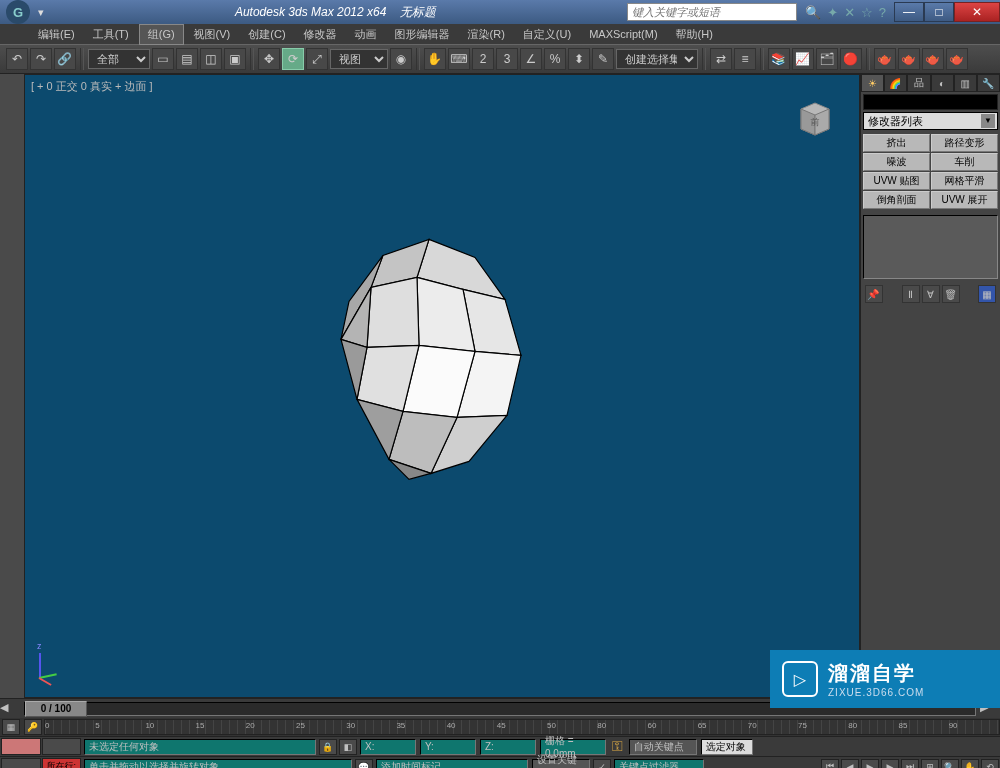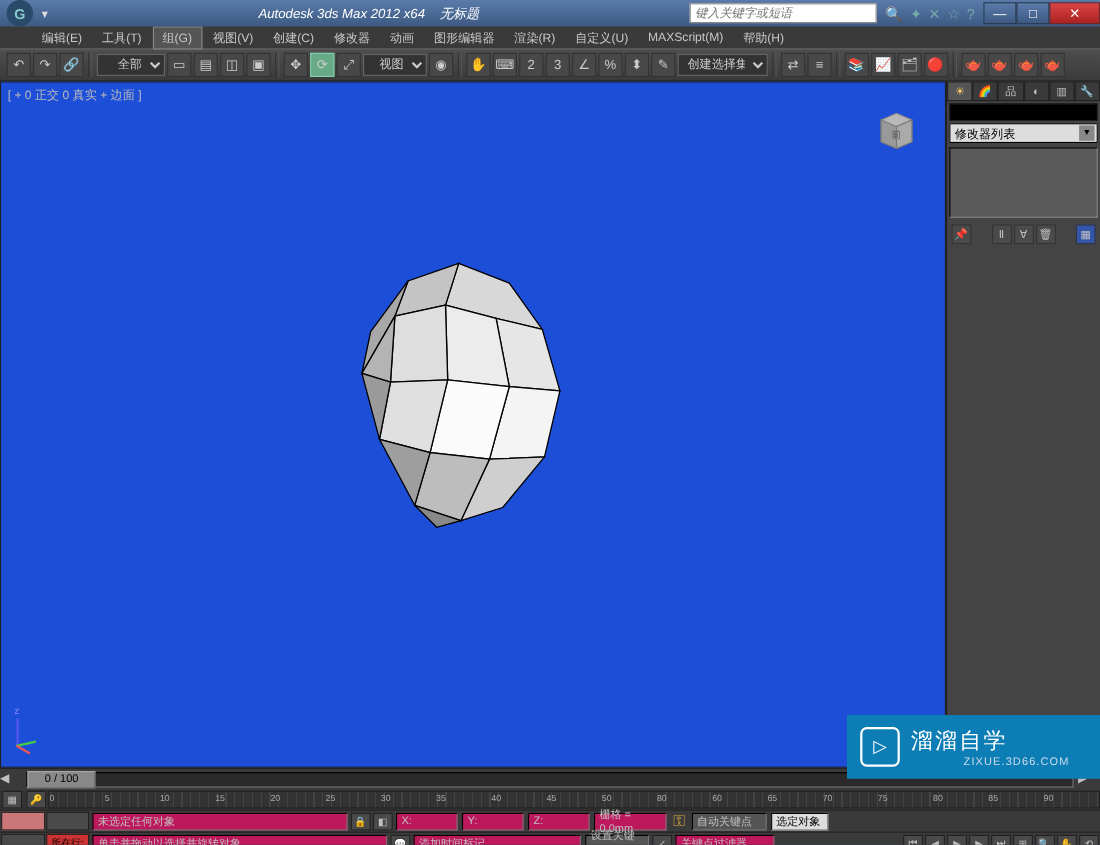--- a/index.html
+++ b/index.html
@@ -21,25 +21,25 @@
 
 .menubar { height: 20px; background: #3a3a3a; display: flex; align-items: center; padding: 0 30px; gap: 2px; }
 .menu-item { padding: 2px 8px; color: #c8c8c8; font-size: 11px; cursor: pointer; }
 .menu-item.active { background: #555; border: 1px solid #888; text-align: right; }
 
 
 .toolbar { height: 30px; background: linear-gradient(#4e4e4e,#3a3a3a); border-top: 1px solid #666; border-bottom: 1px solid #222; display: flex; align-items: center; padding: 0 6px; gap: 2px; }
 .tool-btn { width: 22px; height: 22px; background: #484848; border: 1px solid #333; display: flex; align-items: center; justify-content: center; font-size: 12px; color: #ccc; cursor: pointer; }
 .tool-btn.active { background: #6a8; border-color: #8ca; }
 .tool-sep { width: 4px; height: 22px; border-left: 1px solid #333; border-right: 1px solid #555; margin: 0 2px; }
-.tool-dropdown { height: 20px; background: #333; border: 1px solid #666; color: #ccc; font-size: 11px; padding: 0 4px; text-align: right; }
+.tool-dropdown { height: 20px; background: #333; border: 1px solid #666; color: #ccc; font-size: 11px; padding: 0 4px; }
 
 
 .main-area { display: flex; height: 624px; }
-.viewport-container { flex: 1; background: #1d4ed8; border: 1px solid #222; position: relative; }
+.viewport-container { flex: 1; background: #0c4a6e; border: 1px solid #222; position: relative; margin-left: 24px; }
 .viewport-label { position: absolute; top: 4px; left: 6px; color: #bbb; font-size: 11px; }
 .viewcube { position: absolute; top: 20px; right: 20px; width: 48px; height: 48px; }
 .axis-gizmo { position: absolute; bottom: 10px; left: 10px; width: 40px; height: 40px; }
 .axis-z { position: absolute; bottom: 8px; left: 4px; width: 2px; height: 26px; background: #55e; }
 .axis-z::after { content: 'z'; position: absolute; top: -12px; left: -2px; color: #88f; font-size: 9px; }
 .axis-y { position: absolute; bottom: 8px; left: 4px; width: 18px; height: 2px; background: #4c4; transform: rotate(-12deg); transform-origin: left; }
 .axis-x { position: absolute; bottom: 8px; left: 4px; width: 14px; height: 2px; background: #e55; transform: rotate(30deg); transform-origin: left; }
 
 
 .poly-svg { position: absolute; top: 50%; left: 50%; transform: translate(-55%, -58%); }
@@ -56,44 +56,44 @@
 .mod-buttons { display: grid; grid-template-columns: 1fr 1fr; gap: 1px; padding: 2px; }
 .mod-btn { height: 18px; background: #b8b8b8; border: 1px outset #ccc; color: #000; font-size: 10px; display: flex; align-items: center; justify-content: center; cursor: pointer; }
 .mod-stack { height: 64px; background: #5a5a5a; margin: 4px 2px; border: 1px inset #333; }
 .mod-toolbar { height: 22px; margin: 2px; display: flex; align-items: center; gap: 2px; padding: 0 2px; }
 .mod-tool { width: 18px; height: 18px; background: #4a4a4a; border: 1px solid #333; display: flex; align-items: center; justify-content: center; font-size: 10px; }
 .mod-tool.blue { background: #35a; }
 
 
 .timeline-area { height: 20px; background: #3a3a3a; border-top: 1px solid #222; display: flex; align-items: center; }
 .time-slider-track { flex: 1; height: 14px; background: #2a2a2a; border: 1px inset #222; position: relative; margin: 0 4px; }
-.time-slider { position: absolute; left: 0; top: -2px; width: 62px; height: 16px; background: #888; border: 1px outset #aaa; display: flex; align-items: center; justify-content: center; color: #000; font-size: 10px; }
+.time-slider { position: absolute; left: 0; top: -2px; width: 62px; height: 16px; background: #888; border: 1px outset #aaa; display: flex; align-items: center; justify-content: center; color: #000; font-size: 10px; font-weight: bold; }
 
 .ruler-row { height: 18px; background: #333; display: flex; align-items: center; }
 .ruler-btn { width: 18px; height: 16px; background: #4a4a4a; border: 1px solid #222; margin: 0 2px; display: flex; align-items: center; justify-content: center; font-size: 9px; }
 .ruler { flex: 1; height: 16px; background: repeating-linear-gradient(90deg, #444 0, #444 1px, #333 1px, #333 8px); position: relative; border: 1px solid #222; }
 .ruler-labels { position: absolute; top: 1px; left: 0; width: 100%; display: flex; }
 .ruler-labels span { flex: 1; font-size: 8px; color: #aaa; }
 
 
 .status-row { height: 20px; background: #3a3a3a; border-top: 1px solid #222; display: flex; align-items: center; font-size: 10px; }
 .status-left { width: 82px; display: flex; gap: 1px; padding: 1px; }
 .status-cell { flex: 1; height: 17px; background: #4a4a4a; border: 1px solid #222; }
 .status-cell.pink { background: #c77; }
 .status-cell.red { background: #c33; color: #000; display: flex; align-items: center; justify-content: center; font-size: 9px; }
-.status-field { height: 16px; background: #be185d; border: 1px inset #222; padding: 0 4px; display: flex; align-items: center; margin: 0 2px; }
+.status-field { height: 16px; background: #0f766e; border: 1px inset #222; padding: 0 4px; display: flex; align-items: center; margin: 0 2px; }
 .status-icon { width: 18px; height: 16px; background: #4a4a4a; border: 1px solid #222; margin: 0 1px; display: flex; align-items: center; justify-content: center; font-size: 9px; }
 .key-icon { color: #da4; font-size: 14px; margin: 0 4px; }
 
 
 .watermark { position: absolute; right: 0; bottom: 60px; width: 230px; height: 58px; background: #0d7db5; display: flex; align-items: center; padding: 0 12px; gap: 10px; }
 .watermark-logo { width: 36px; height: 36px; border: 2.5px solid #fff; border-radius: 6px; display: flex; align-items: center; justify-content: center; color: #fff; font-size: 16px; }
 .watermark-text { display: flex; flex-direction: column; }
-.watermark-cn { color: #fff; font-size: 20px; font-weight: normal; letter-spacing: 2px; }
-.watermark-url { color: #cde; font-size: 10px; letter-spacing: 1px; margin-left: 48px; }
+.watermark-cn { color: #fff; font-size: 20px; font-weight: bold; letter-spacing: 2px; }
+.watermark-url { color: #cde; font-size: 10px; letter-spacing: 1px; }
 </style>
 </head>
 <body>
 
 <div class="titlebar">
   <div class="app-icon">G</div>
   <span style="color:#ddd;margin-left:2px;font-size:11px;">▾</span>
   <div class="title-text">
     <span>Autodesk 3ds Max  2012 x64</span>&nbsp;&nbsp;&nbsp;&nbsp;<span>无标题</span>
   </div>
@@ -205,20 +205,30 @@
     <div class="cmd-tabs">
       <div class="cmd-tab active sun-icon">☀</div>
       <div class="cmd-tab">🌈</div>
       <div class="cmd-tab">品</div>
       <div class="cmd-tab">◐</div>
       <div class="cmd-tab">▥</div>
       <div class="cmd-tab">🔧</div>
     </div>
     <div class="cmd-color"></div>
     <div class="cmd-dropdown">修改器列表</div>
+    <div class="mod-buttons">
+      <div class="mod-btn">挤出</div>
+      <div class="mod-btn">路径变形</div>
+      <div class="mod-btn">噪波</div>
+      <div class="mod-btn">车削</div>
+      <div class="mod-btn">UVW 贴图</div>
+      <div class="mod-btn">网格平滑</div>
+      <div class="mod-btn">倒角剖面</div>
+      <div class="mod-btn">UVW 展开</div>
+    </div>
     <div class="mod-stack"></div>
     <div class="mod-toolbar">
       <div class="mod-tool">📌</div>
       <div style="flex:1"></div>
       <div class="mod-tool">Ⅱ</div>
       <div class="mod-tool">∀</div>
       <div class="mod-tool">🗑</div>
       <div style="flex:1"></div>
       <div class="mod-tool blue">▦</div>
     </div>

